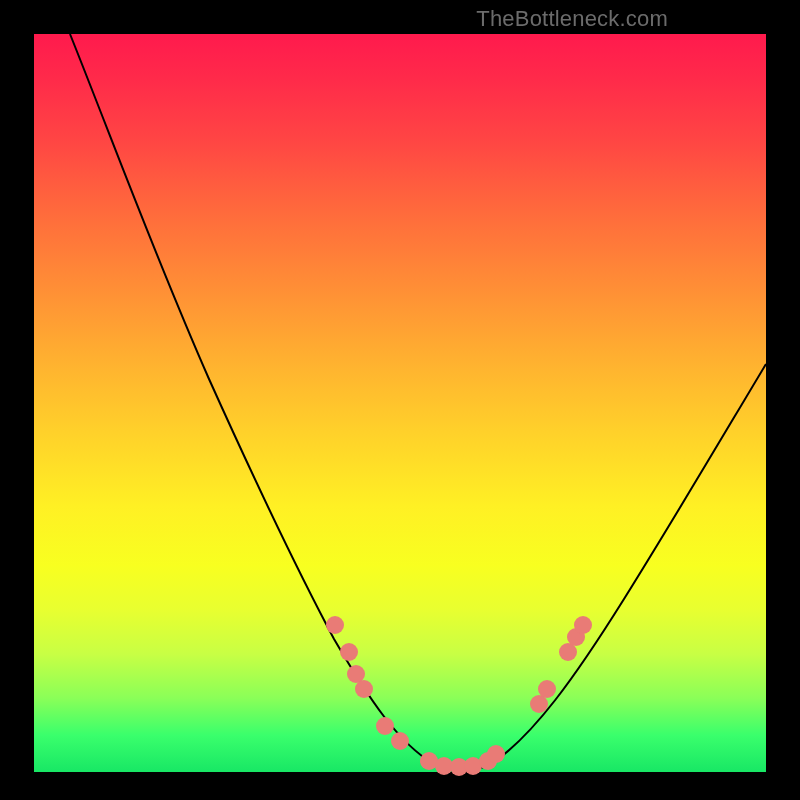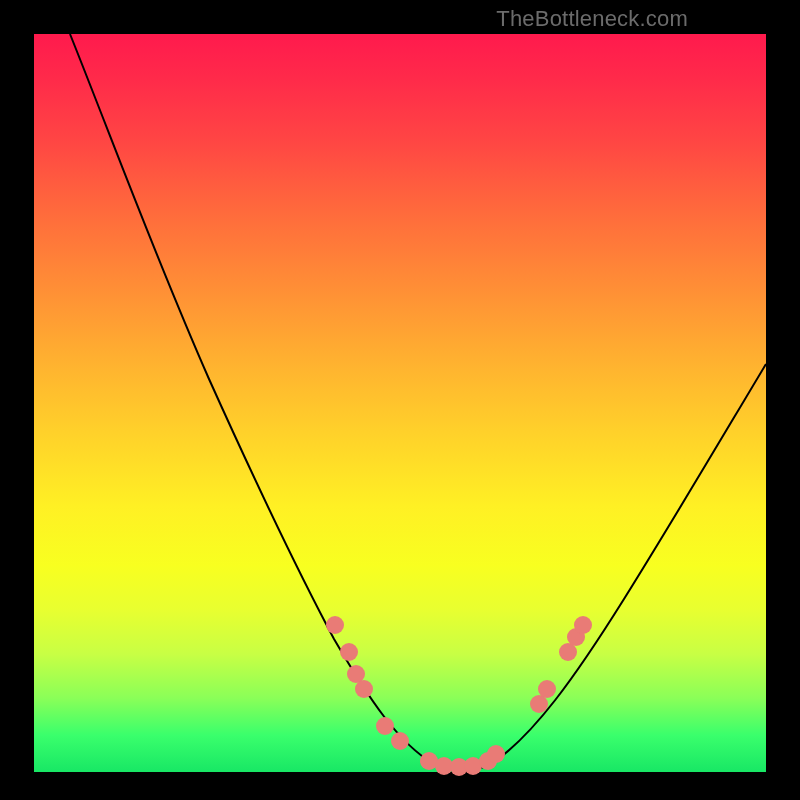--- a/index.html
+++ b/index.html
@@ -11,21 +11,20 @@
     background: #000;
     font-family: Arial, Helvetica, sans-serif;
   }
   .frame {
     position: absolute;
     top: 0;
     left: 0;
     width: 692px;
     height: 800px;
     background: #000;
-    padding-left: 20px;
   }
   .plot-area {
     position: absolute;
     top: 34px;
     left: 34px;
     width: 732px;
     height: 738px;
     
     background: linear-gradient(to bottom,
       #ff1a4d 0%,

